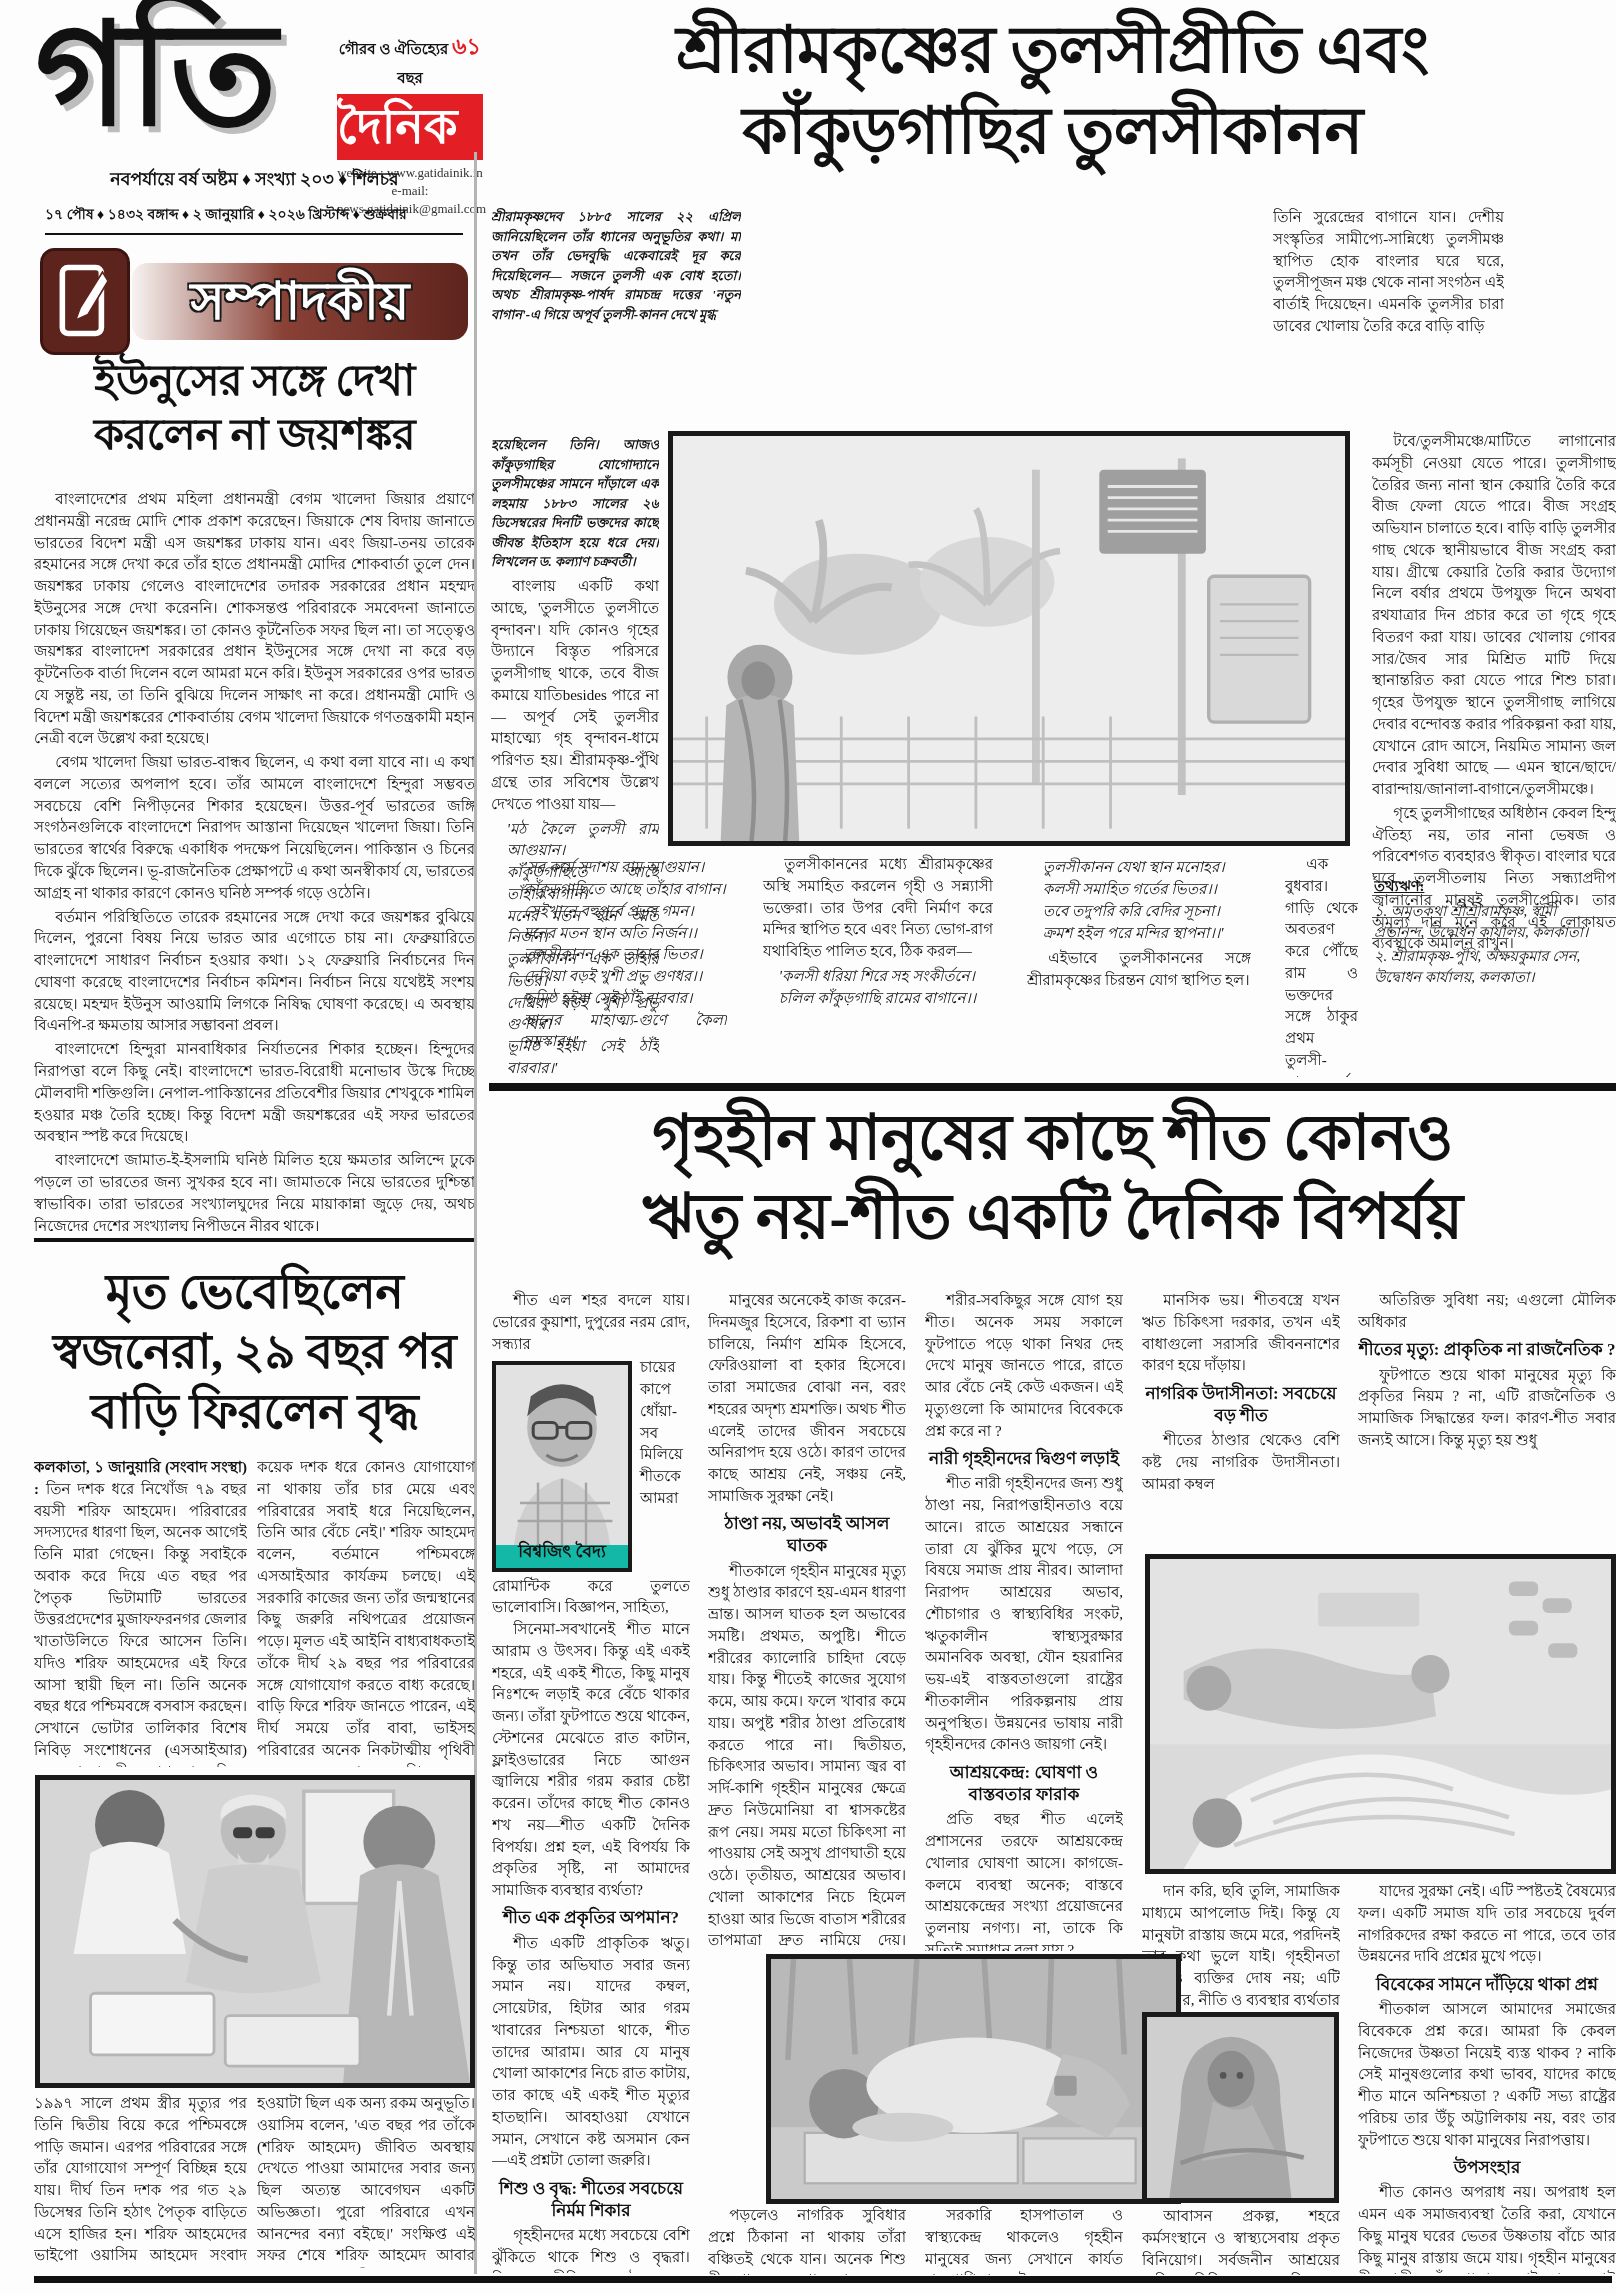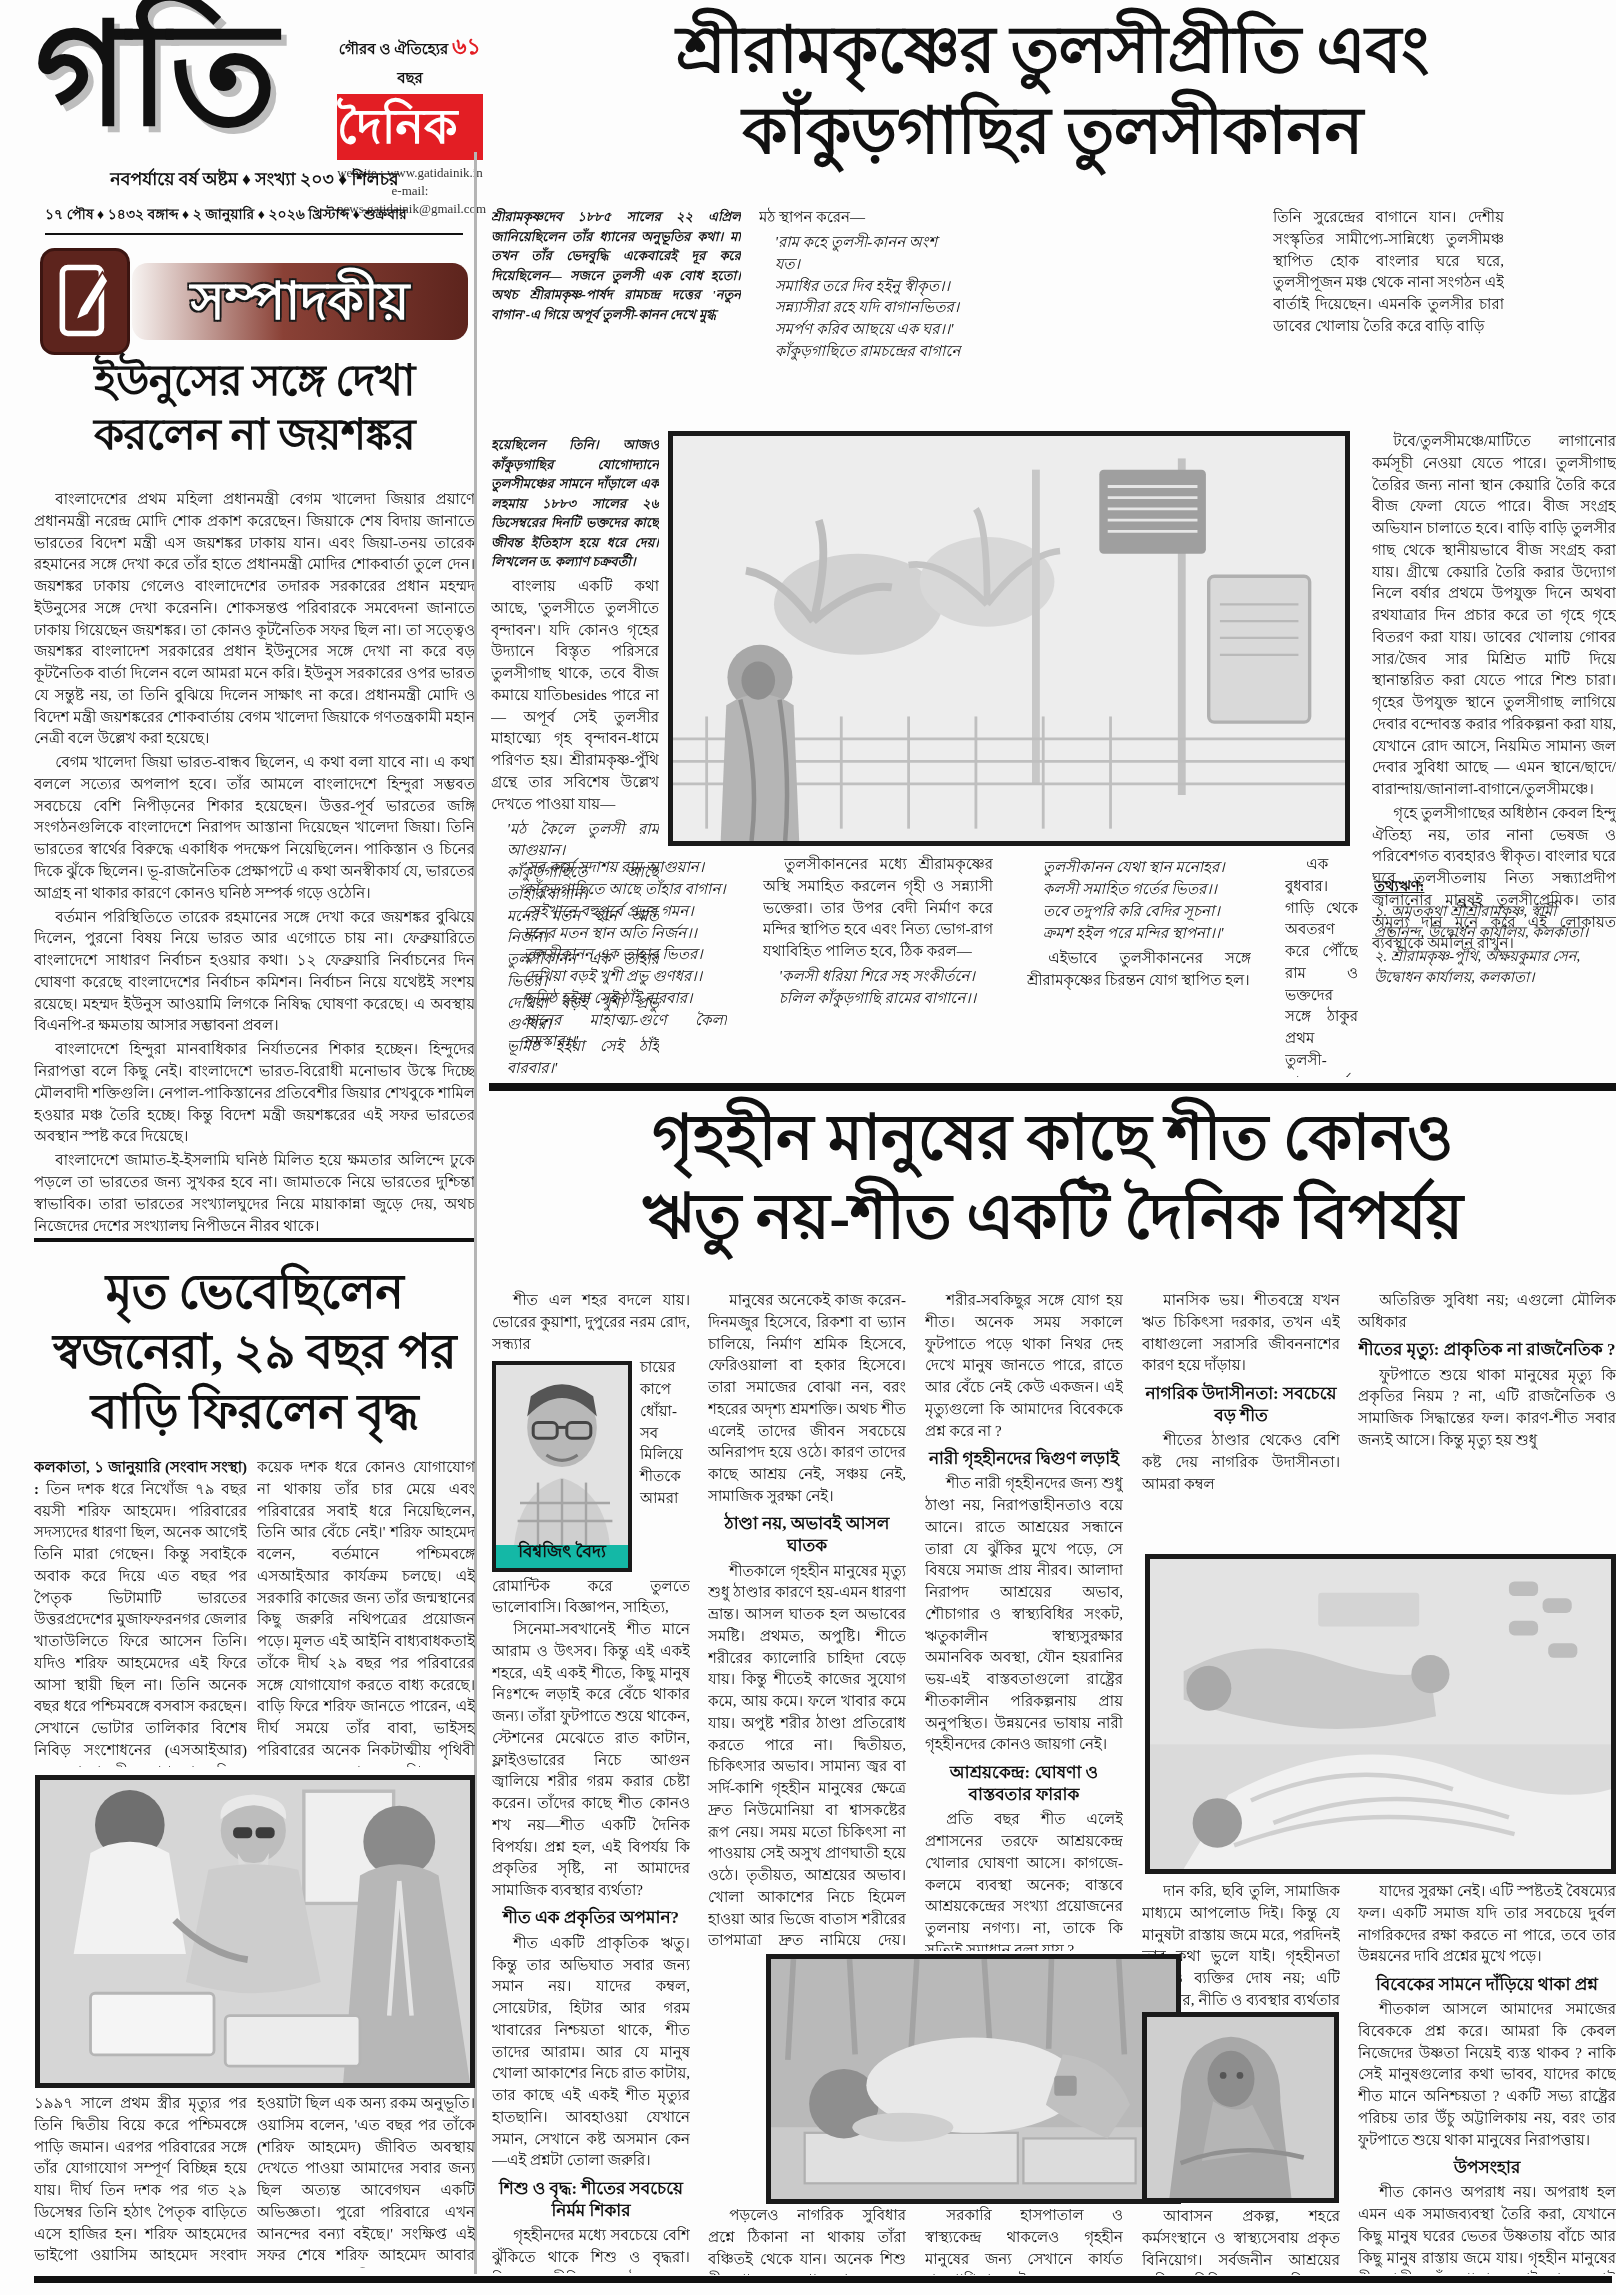--- a/index.html
+++ b/index.html
@@ -85,28 +85,20 @@
       <div class="leadtext">হয়েছিলেন তিনি। আজও কাঁকুড়গাছির যোগোদ্যানে তুলসীমঞ্চের সামনে দাঁড়ালে এক লহমায় ১৮৮৩ সালের ২৬ ডিসেম্বরের দিনটি ভক্তদের কাছে জীবন্ত ইতিহাস হয়ে ধরে দেয়। লিখলেন ড. কল্যাণ চক্রবর্তী।</div>
       <p>বাংলায় একটি কথা আছে, 'তুলসীতে তুলসীতে বৃন্দাবন'। যদি কোনও গৃহের উদ্যানে বিস্তৃত পরিসরে তুলসীগাছ থাকে, তবে বীজ কমায়ে যাতিbesides পারে না— অপূর্ব সেই তুলসীর মাহাত্ম্যে গৃহ বৃন্দাবন-ধামে পরিণত হয়। শ্রীরামকৃষ্ণ-পুঁথি গ্রন্থে তার সবিশেষ উল্লেখ দেখতে পাওয়া যায়—</p>
       <div class="poem">'মঠ কৈলে তুলসী রাম আগুয়ান।
 কাঁকুড়গাছিতে আছে তাঁহার বাগান।
 মনের মতন স্থান অতি নির্জন।
 তুলসীকানন এক তাহার ভিতর।
 দেখিয়া বড়ই খুশী প্রভু গুণধর।
 ভূমিষ্ঠ হইয়া সেই ঠাঁই বারবার।'</div>
     </div>
 
-  <div class="abs body-txt ovh" style="left:759px;top:207px;width:203px;height:223px;">
-    <div>মঠ স্থাপন করেন—</div>
-    <div class="poem">'রাম কহে তুলসী-কানন অংশ যত।
-সমাধির তরে দিব হইনু স্বীকৃত।।
-সন্ন্যাসীরা রহে যদি বাগানভিতর।
-সমর্পণ করিব আছয়ে এক ঘর।।'
-কাঁকুড়গাছিতে রামচন্দ্রের বাগানে</div>
-  </div>
   <div class="abs body-txt just ovh" style="left:1273px;top:207px;width:231px;height:223px;">তিনি সুরেন্দ্রের বাগানে যান। দেশীয় সংস্কৃতির সামীপ্যে-সান্নিধ্যে তুলসীমঞ্চ স্থাপিত হোক বাংলার ঘরে ঘরে, তুলসীপূজন মঞ্চ থেকে নানা সংগঠন এই বার্তাই দিয়েছেন। এমনকি তুলসীর চারা ডাবের খোলায় তৈরি করে বাড়ি বাড়ি</div>
 
   <div class="abs photo" style="left:668px;top:431px;width:672px;height:405px;">
     <svg viewBox="0 0 1198 722" preserveAspectRatio="none">
       <rect width="1198" height="722" fill="#ededed"></rect>
       <ellipse cx="330" cy="300" rx="150" ry="90" fill="#d2d2d2"></ellipse>
       <path d="M250 330 q30 -120 10 -180 M250 330 q-60 -80 -120 -90 M250 330 q80 -70 140 -60" stroke="#bdbdbd" stroke-width="14" fill="none"></path>
       <ellipse cx="560" cy="260" rx="120" ry="80" fill="#d8d8d8"></ellipse>
       <path d="M560 300 q0 -140 -20 -170 M560 300 q70 -90 130 -95 M560 300 q-80 -80 -140 -70" stroke="#c4c4c4" stroke-width="12" fill="none"></path>
       <rect x="640" y="60" width="14" height="560" fill="#c7c7c7"></rect>

